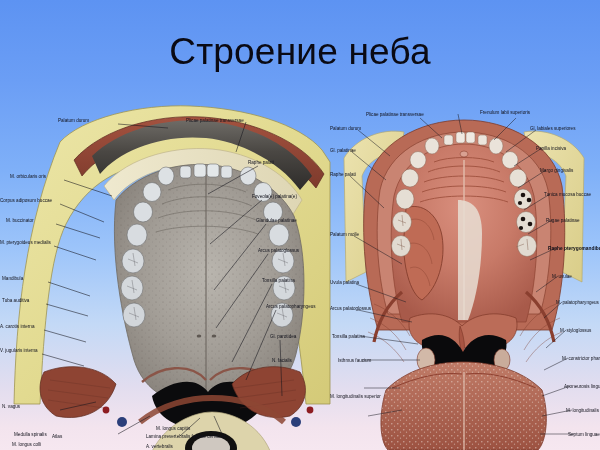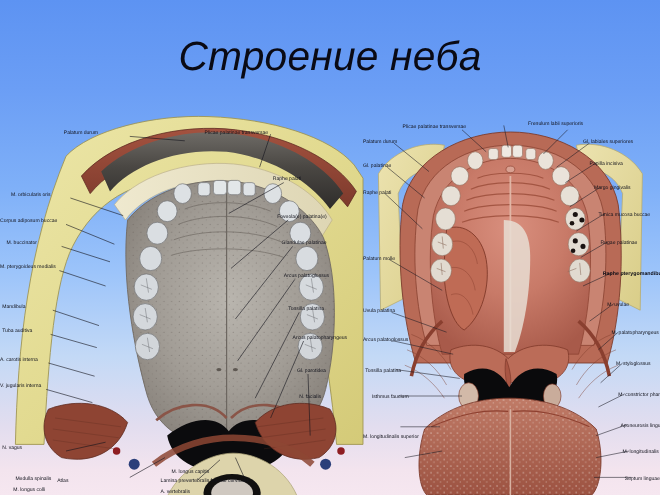--- a/index.html
+++ b/index.html
@@ -17,21 +17,21 @@
       #9cc4fa 55%,
       #c3d9f6 72%,
       #e2ddef 86%,
       #f3e4ee 95%,
       #f6e7f0 100%);
   }
   .title{
     position:absolute;left:0;top:30px;width:600px;text-align:center;
     font-size:37px;line-height:44px;color:#0a0a14;
     font-family:"Liberation Sans", sans-serif;
-    letter-spacing:.2px;white-space:nowrap;font-style:italic;
+    letter-spacing:.2px;white-space:nowrap;
   }
 
   
   .figwrap{position:absolute;top:104px;height:346px;overflow:hidden;}
   .fig-left{left:0;width:332px;}
   .fig-right{left:330px;width:270px;}
   .fig-left svg,.fig-right svg{display:block;}
 
   
   .lbl{font-family:"Liberation Sans", sans-serif;fill:#12131c;}

